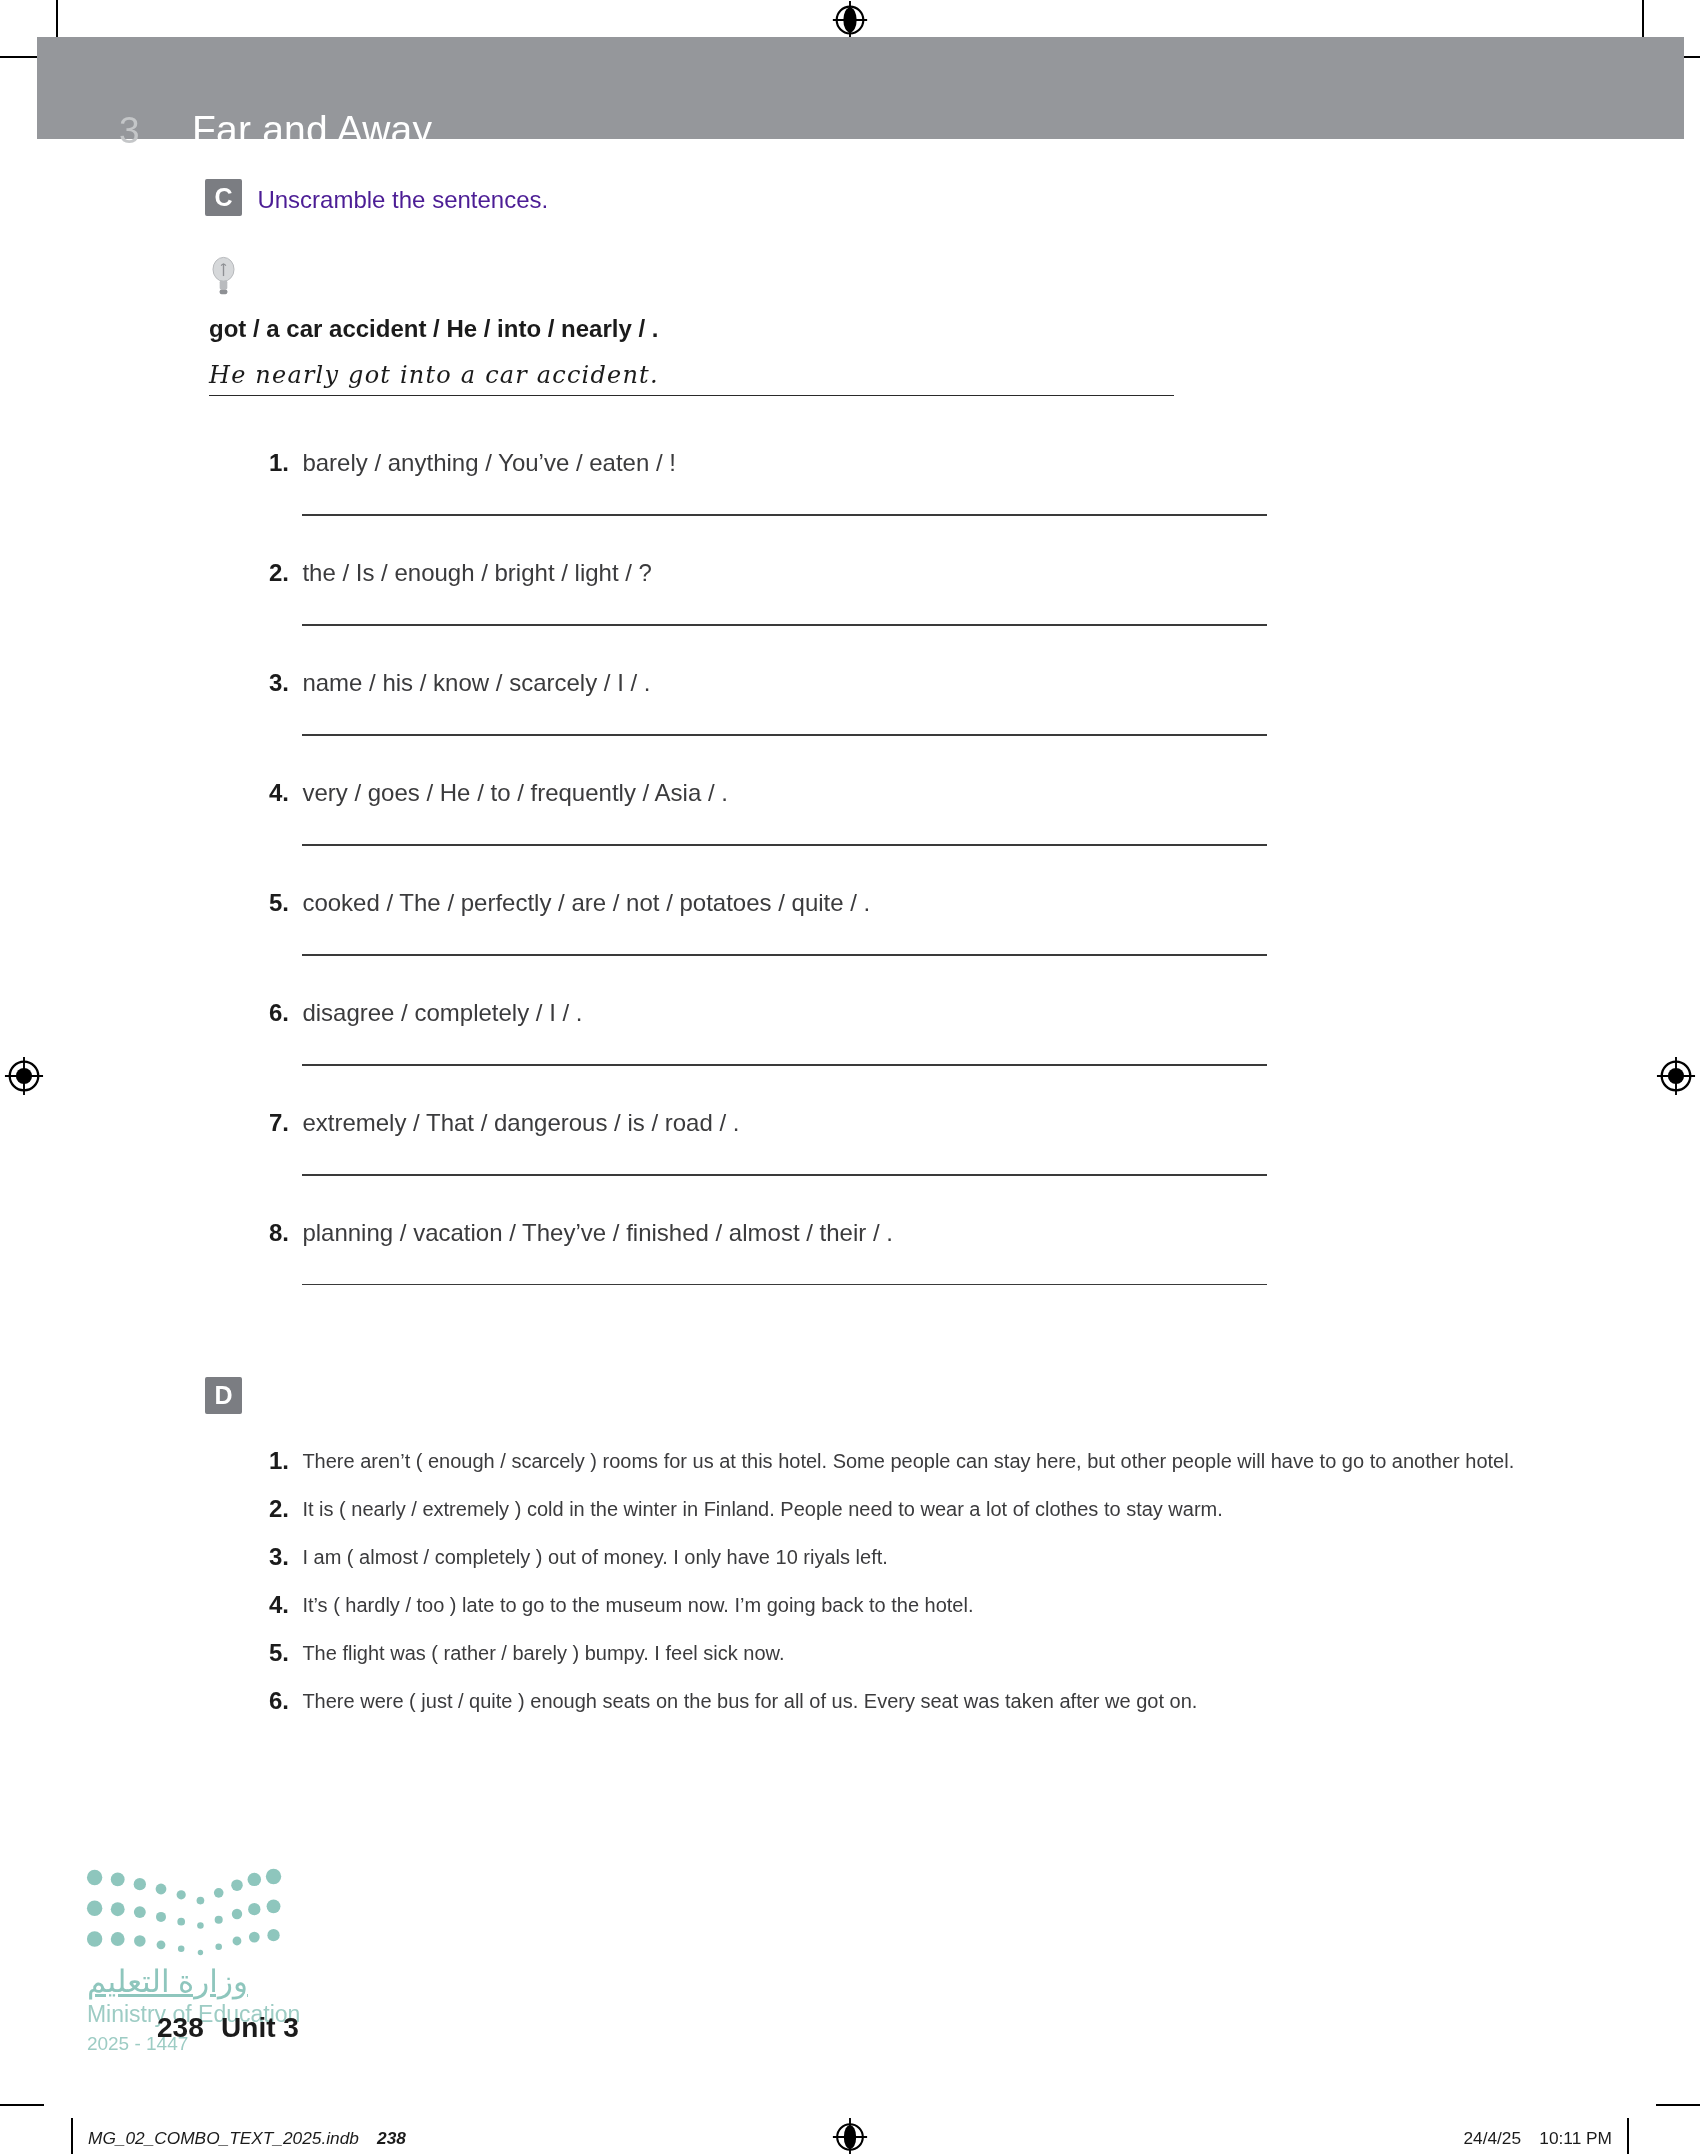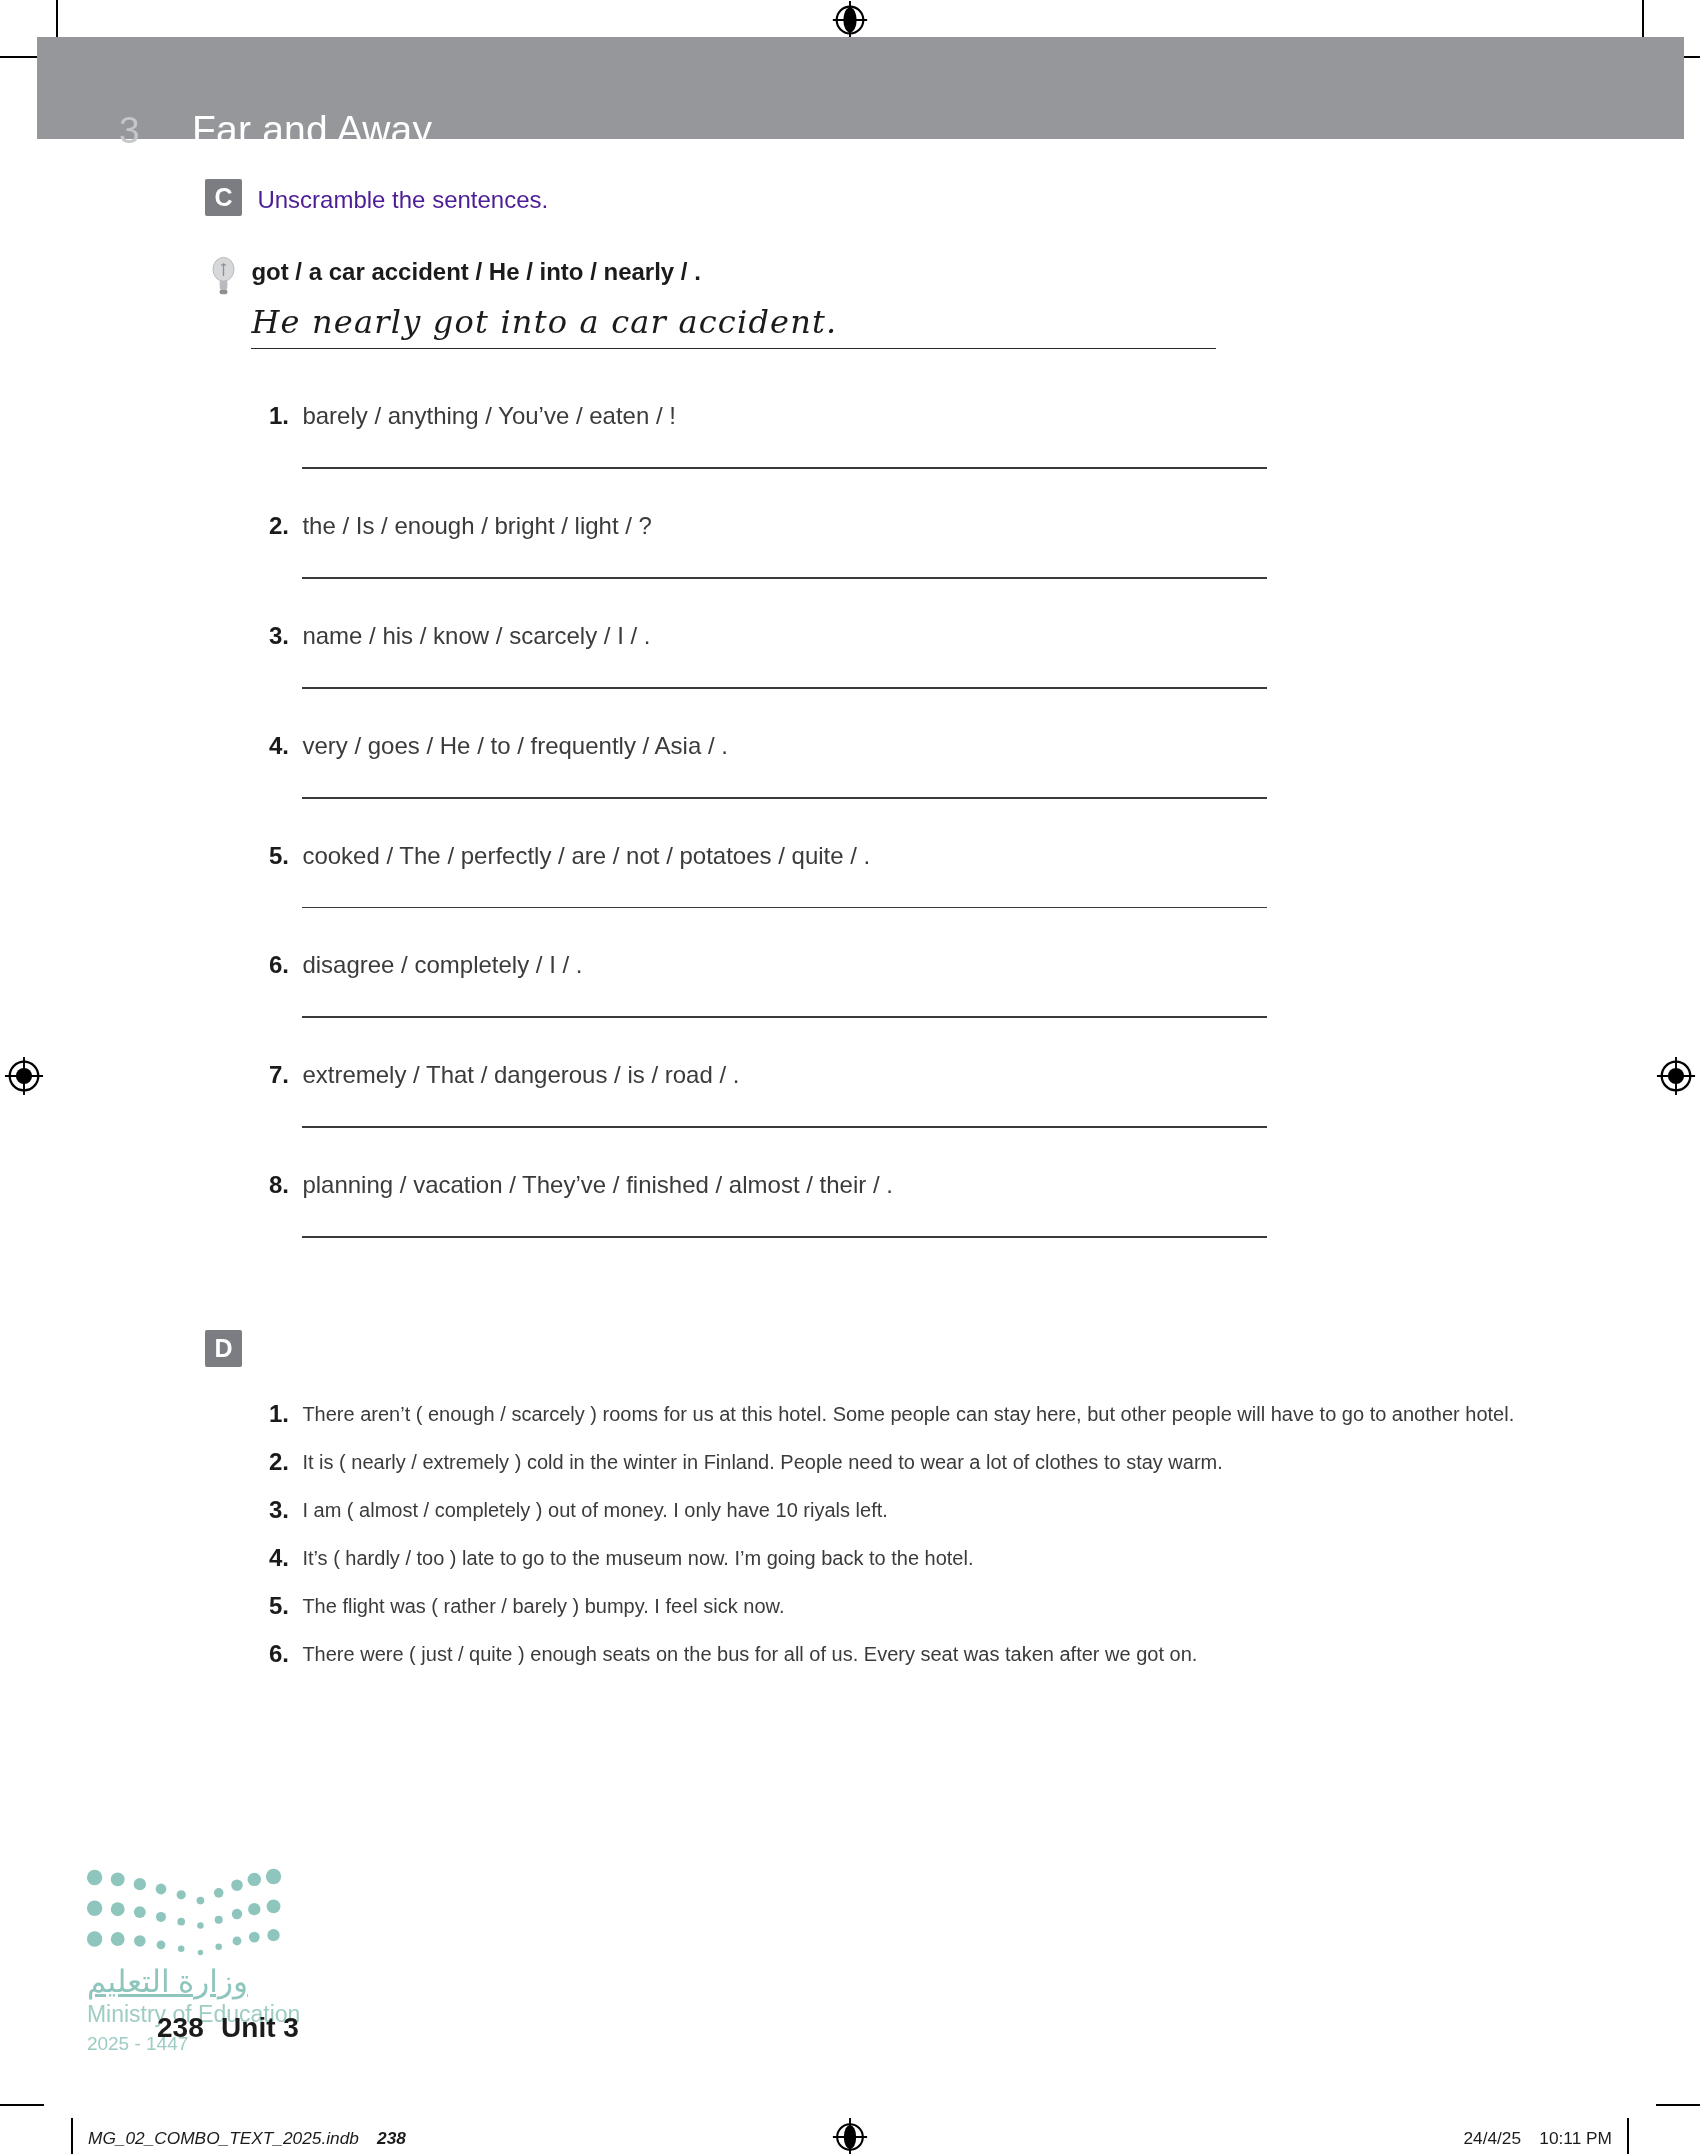--- a/index.html
+++ b/index.html
@@ -96,33 +96,34 @@
     color: #4c1d95;
     line-height: 37px;
     padding-top: 1.9px;
   }
 
   
   .example-row {
     display: flex;
     align-items: flex-start;
     gap: 13.4px;
+    flex-direction: column;
   }
   .bulb-icon { flex: 0 0 auto; width: 29px; height: 44px; }
   .example-body { flex: 1 1 auto; }
   .example-scramble {
     font-size: 24px;
     font-weight: 700;
     color: #1b1b1b;
     line-height: 33px;
   }
   .example-answer {
     font-family: "DejaVu Serif", serif;
     font-style: italic;
-    font-size: 32px;
+    font-size: 24px;
     color: #1b1b1b;
     border-bottom: 1.9px solid #2a2a2a;
     padding-bottom: 6.7px;
     margin-top: 15.4px;
     width: 965px;
     letter-spacing: 1.2px;
   }
 
   
   .q-row {

